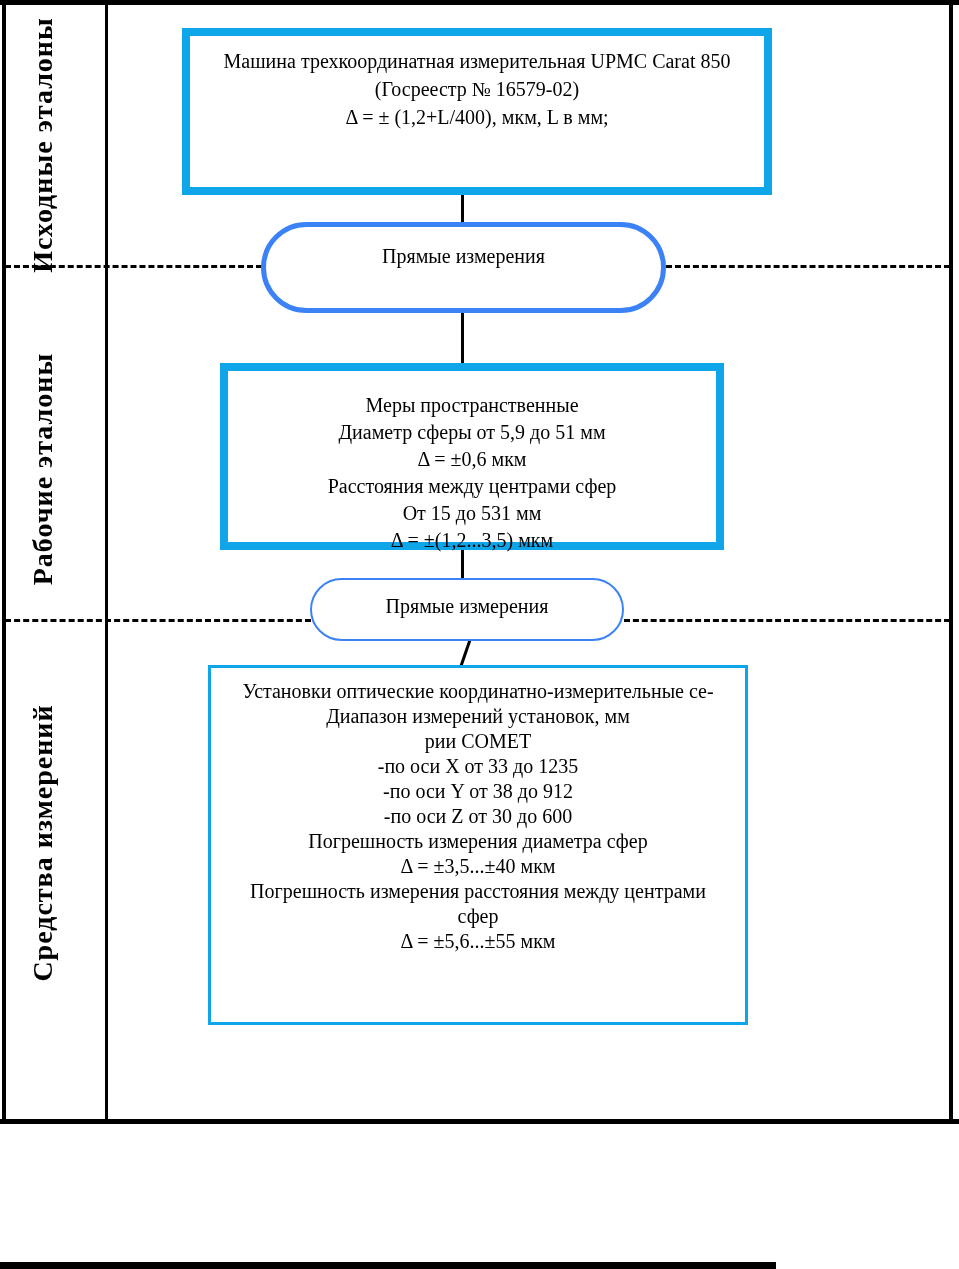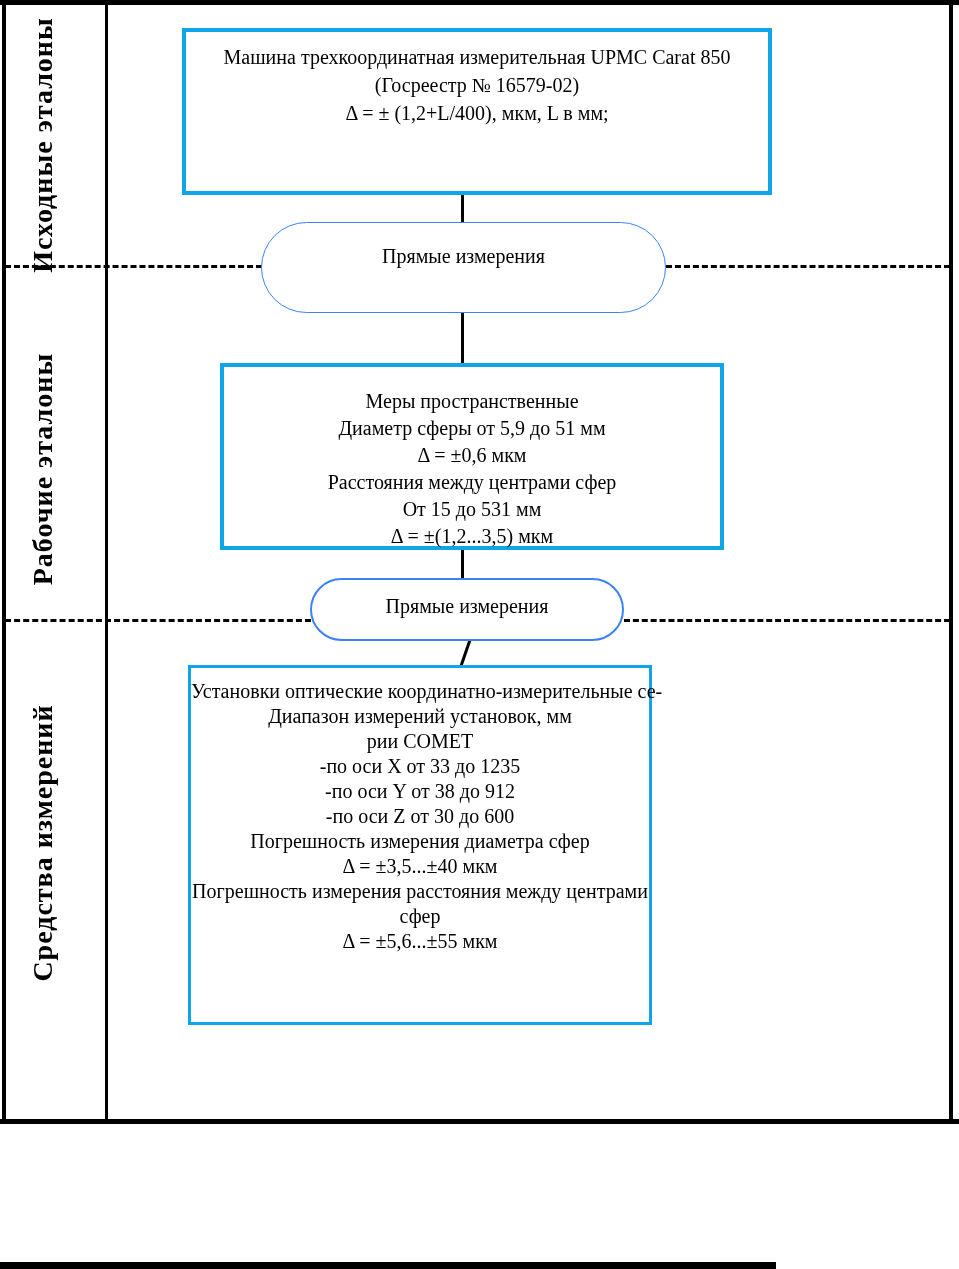--- a/index.html
+++ b/index.html
@@ -9,30 +9,30 @@
     height: 1269px;
     background: #ffffff;
     font-family: "Liberation Serif", "DejaVu Serif", serif;
     color: #000;
     overflow: hidden;
   }
   .ink { position: absolute; background: #000; }
   .dash { position: absolute; height: 0; border-top: 3px dashed #000; }
   .box {
     position: absolute;
-    border: 4px solid #0ea5e9;
+    border: 8px solid #0ea5e9;
     box-sizing: border-box;
     background: #fff;
     text-align: center;
     font-size: 20px;
   }
   .box .line { white-space: nowrap; }
   .oval {
     position: absolute;
-    border: 1px solid #3b82f6;
+    border: 5px solid #3b82f6;
     box-sizing: border-box;
     background: #fff;
     display: flex;
     align-items: center;
     justify-content: center;
     font-size: 20px;
     white-space: nowrap;
   }
   .zone-label {
     position: absolute;
@@ -103,21 +103,21 @@
     <div class="line">Δ = ±0,6 мкм</div>
     <div class="line">Расстояния между центрами сфер</div>
     <div class="line">От 15 до 531 мм</div>
     <div class="line">Δ = ±(1,2...3,5) мкм</div>
   </div>
 
   <div class="oval" style="left:310px; top:578px; width:314px; height:63px; border-radius:32px; padding-bottom:6px; border-width:2px;">
     <span>Прямые измерения</span>
   </div>
 
-  <div class="box b3" style="left:188px; top:665px; width:464px; height:360px; border-width:3px; padding-top:11px;">
+  <div class="box b3" style="left:208px; top:665px; width:540px; height:360px; border-width:3px; padding-top:11px;">
     <div class="line">Установки оптические координатно-измерительные се-</div>
     <div class="line">Диапазон измерений установок, мм</div>
     <div class="line">рии COMET</div>
     <div class="line">-по оси X  от 33 до 1235</div>
     <div class="line">-по оси Y от 38 до 912</div>
     <div class="line">-по оси Z от 30 до 600</div>
     <div class="line">Погрешность измерения диаметра сфер</div>
     <div class="line">Δ = ±3,5...±40 мкм</div>
     <div class="line">Погрешность измерения расстояния между центрами</div>
     <div class="line">сфер</div>

